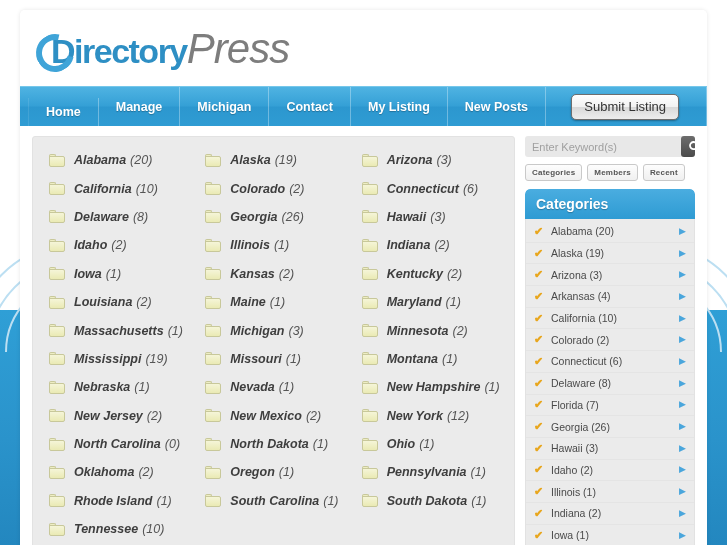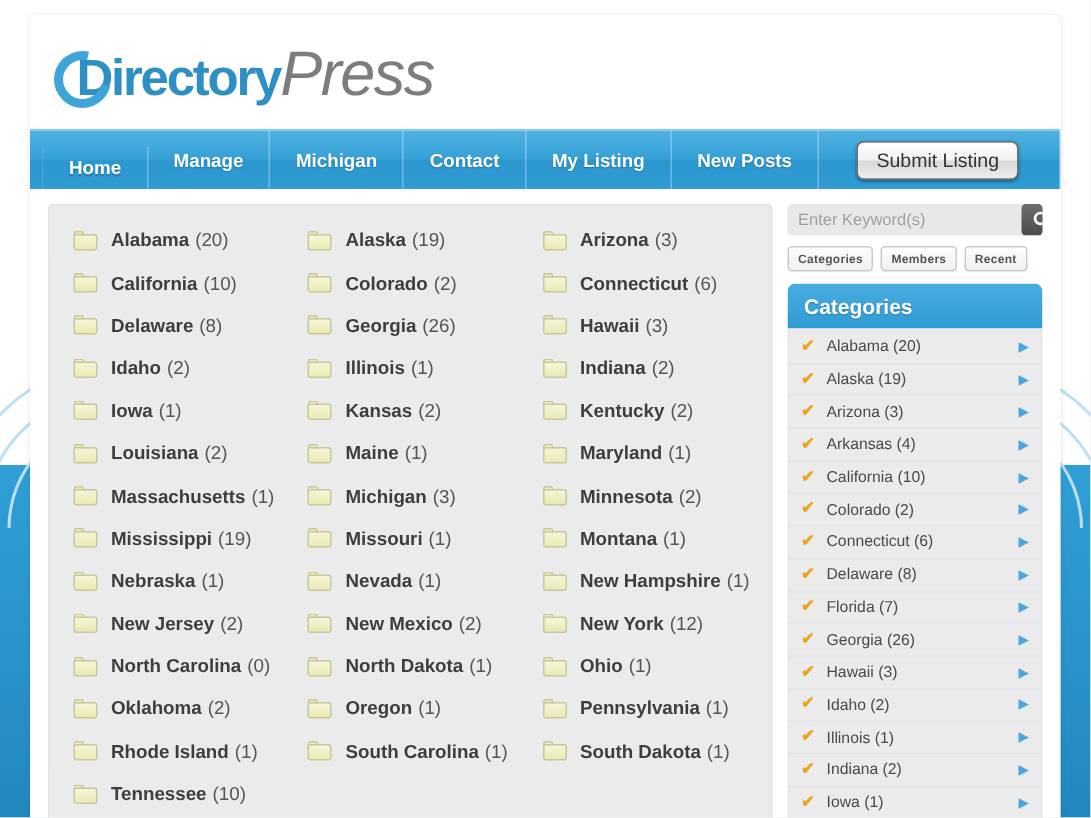--- a/index.html
+++ b/index.html
@@ -155,20 +155,21 @@
     grid-template-columns: repeat(3, 1fr);
     row-gap: 0px;
   }
   .cat-cell {
     display: flex;
     align-items: center;
     height: 28.4px;
     padding-left: 10px;
     cursor: pointer;
     overflow: hidden;
+    font-style: italic;
   }
   .folder-icon {
     flex: 0 0 auto;
     width: 16px; height: 13px;
     margin-right: 9px;
     position: relative;
   }
   .folder-icon i {
     position: absolute;
     left: 0; bottom: 0;

